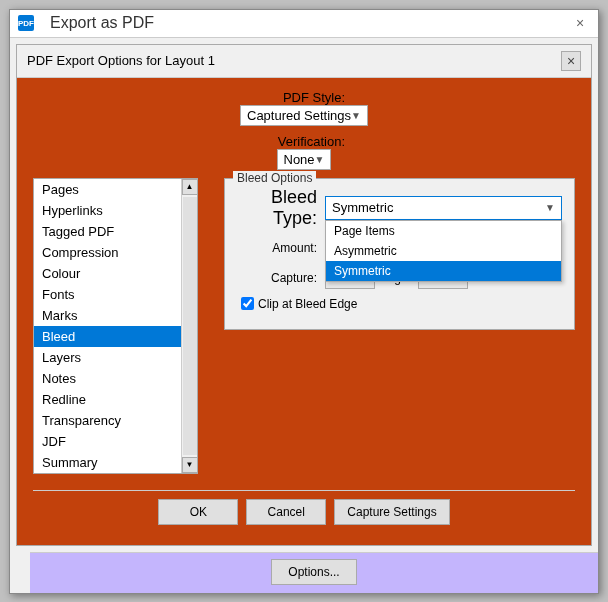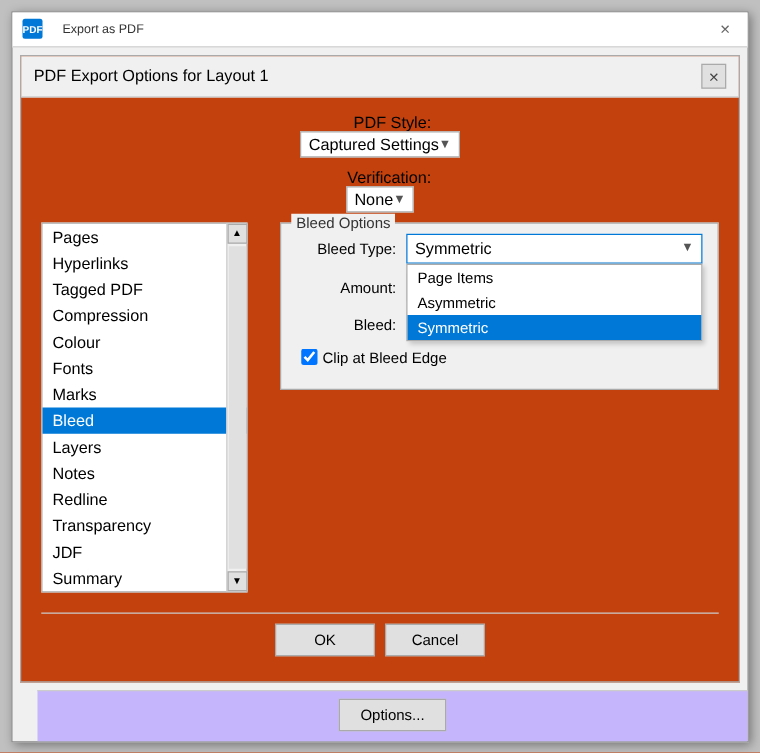--- a/index.html
+++ b/index.html
@@ -40,21 +40,21 @@
       display: flex;
       align-items: center;
       justify-content: center;
       color: white;
       font-size: 9px;
       font-weight: bold;
     }
 
     .outer-titlebar-title {
       flex: 1;
-      font-size: 10px;
+      font-size: 16px;
       color: #333;
     }
 
     .outer-titlebar-close {
       width: 20px;
       height: 20px;
       display: flex;
       align-items: center;
       justify-content: center;
       cursor: pointer;
@@ -219,21 +219,21 @@
     .bleed-row {
       display: flex;
       align-items: center;
       margin-bottom: 8px;
     }
 
     .bleed-label {
       width: 80px;
       text-align: right;
       margin-right: 8px;
-      font-size: 12px;
+      font-size: 18px;
     }
 
     .bleed-select-wrapper {
       position: relative;
       flex: 1;
     }
 
     .bleed-select {
       width: 100%;
       height: 24px;
@@ -449,39 +449,40 @@
                 </div>
               </div>
             </div>
 
             <div class="amount-row">
               <span class="amount-label">Amount:</span>
               <input type="text" class="amount-input" value="0&quot;" style="">
             </div>
 
             <div class="amount-row" style="margin-top:4px;">
-              <span class="amount-label">Bleed:</span>
+              <span class="amount-label">Capture:</span>
               <input type="text" class="amount-input disabled" value="0&quot;" disabled="" style="margin-right: 8px;">
               <span style="font-size:12px;margin-right:4px;">Right:</span>
               <input type="text" class="amount-input disabled" value="0&quot;" disabled="" style="">
             </div>
 
             <div class="bottom-row" style="margin-top:8px;">
               <label class="checkbox-label">
                 <input type="checkbox" checked="" style="">
                 <span>Clip at Bleed Edge</span>
               </label>
             </div>
           </div>
         </div>
       </div>
 
       <div class="action-buttons">
         <button class="btn">OK</button>
         <button class="btn">Cancel</button>
+        <button class="btn btn-capture">Capture Settings</button>
       </div>
     </div>
   </div>
 
   <div class="options-bar">
     <button class="btn-options">Options...</button>
   </div>
 </div>
 
 </body></html>

